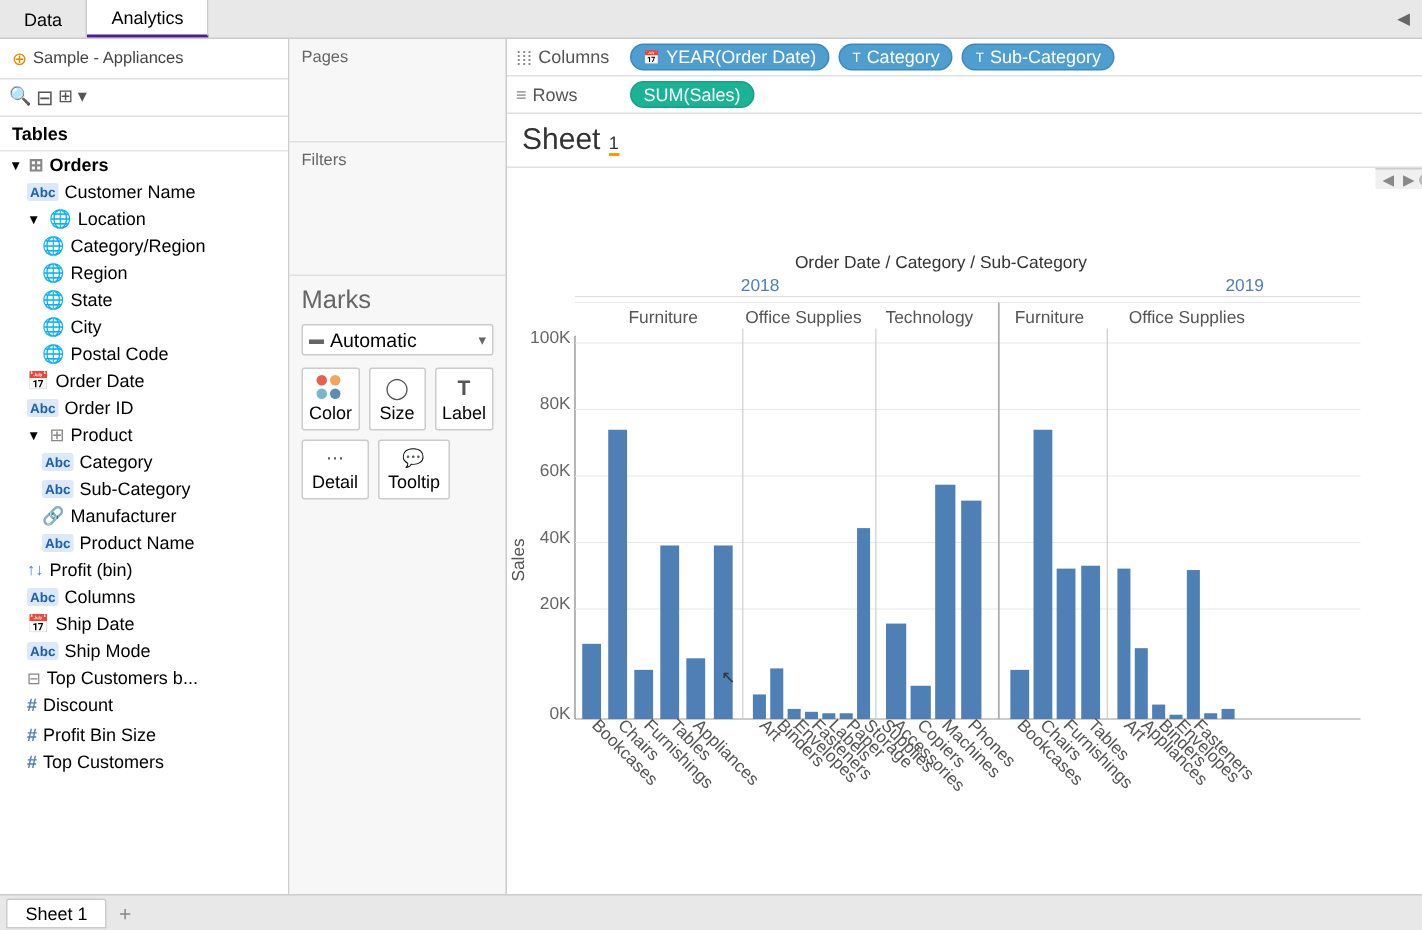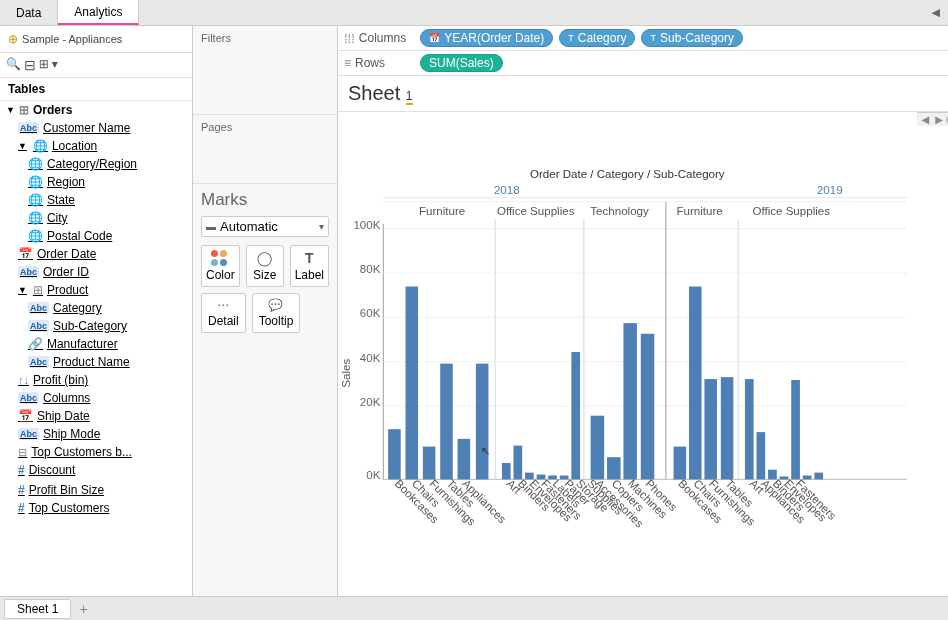--- a/index.html
+++ b/index.html
@@ -1,38 +1,38 @@
 <!DOCTYPE html>
 <html><head>
   <meta charset="utf-8">
   <style>
     * { box-sizing: border-box; margin: 0; padding: 0; font-family: 'Segoe UI', Arial, sans-serif; font-size: 12px; }
     body { background: #f0f0f0; width: 948px; height: 620px; overflow: hidden; display: flex; flex-direction: column; }
 
     
     .top-tabs { display: flex; background: #e8e8e8; border-bottom: 1px solid #ccc; height: 26px; flex-shrink: 0; }
     .top-tab { padding: 4px 16px; cursor: pointer; border-right: 1px solid #ccc; font-size: 12px; display: flex; align-items: center; }
-    .top-tab.active { background: #fff; border-bottom: 2px solid #ec4899; }
+    .top-tab.active { background: #fff; border-bottom: 2px solid #4c1d95; }
     .top-tab-collapse { margin-left: auto; padding: 4px 8px; cursor: pointer; display: flex; align-items: center; }
 
     
     .main { display: flex; flex: 1; overflow: hidden; }
 
     
     .left-panel { width: 193px; background: #fff; border-right: 1px solid #ccc; display: flex; flex-direction: column; flex-shrink: 0; }
     .source-row { padding: 6px 8px; border-bottom: 1px solid #e0e0e0; display: flex; align-items: center; gap: 4px; color: #444; font-size: 11px; }
     .search-row { display: flex; align-items: center; padding: 4px 6px; border-bottom: 1px solid #e0e0e0; gap: 4px; }
     .search-input { flex: 1; border: 1px solid #ccc; border-radius: 2px; padding: 2px 4px; font-size: 11px; }
     .search-icons { display: flex; gap: 3px; color: #666; }
 
     .tables-header { padding: 4px 8px; font-weight: bold; font-size: 12px; border-bottom: 1px solid #e8e8e8; }
     .fields-list { flex: 1; overflow-y: auto; font-size: 11px; }
     .field-group { }
     .field-group-header { display: flex; align-items: center; gap: 4px; padding: 2px 6px; cursor: pointer; font-weight: bold; }
-    .field-item { display: flex; align-items: center; gap: 4px; padding: 2px 6px 2px 18px; cursor: pointer; text-decoration: underline; }
+    .field-item { display: flex; align-items: center; gap: 4px; padding: 2px 6px 2px 18px; cursor: pointer; }
     .field-sub { padding-left: 28px; }
 
     .icon-abc { color: #1a5fb4; font-size: 9px; font-weight: bold; background: #dde8f8; padding: 1px 2px; border-radius: 2px; min-width: 20px; text-align: center; }
 
     .params-header { padding: 4px 8px; font-weight: bold; font-size: 12px; border-top: 1px solid #ccc; border-bottom: 1px solid #e8e8e8; }
     .params-list { padding: 2px 0; }
 
     
     .mid-panel { width: 145px; background: #f7f7f7; border-right: 1px solid #ccc; flex-shrink: 0; display: flex; flex-direction: column; }
     .mid-section { padding: 6px 8px; border-bottom: 1px solid #e0e0e0; }
@@ -229,26 +229,26 @@
         <div class="field-item">
           <span style="color:#4e7fb5;font-weight:bold;font-size:12px;">#</span>
           <span>Top Customers</span>
         </div>
       </div>
     </div>
   </div>
 
   <div class="mid-panel">
     <div class="mid-section">
+      <div class="mid-section-title">Pages</div>
+      <div style="height:40px;"></div>
+    </div>
+    <div class="mid-section">
       <div class="mid-section-title">Filters</div>
       <div style="height:60px;"></div>
-    </div>
-    <div class="mid-section">
-      <div class="mid-section-title">Pages</div>
-      <div style="height:40px;"></div>
     </div>
     <div class="marks-section">
       <div class="marks-title">Marks</div>
       <div class="marks-dropdown">
         <span style="font-size:10px;color:#666;">▬</span>
         <span style="flex:1;font-size:13px;">Automatic</span>
         <span style="color:#666;font-size:10px;">▾</span>
       </div>
       <div class="marks-icons-row">
         <div class="mark-btn color-btn">

